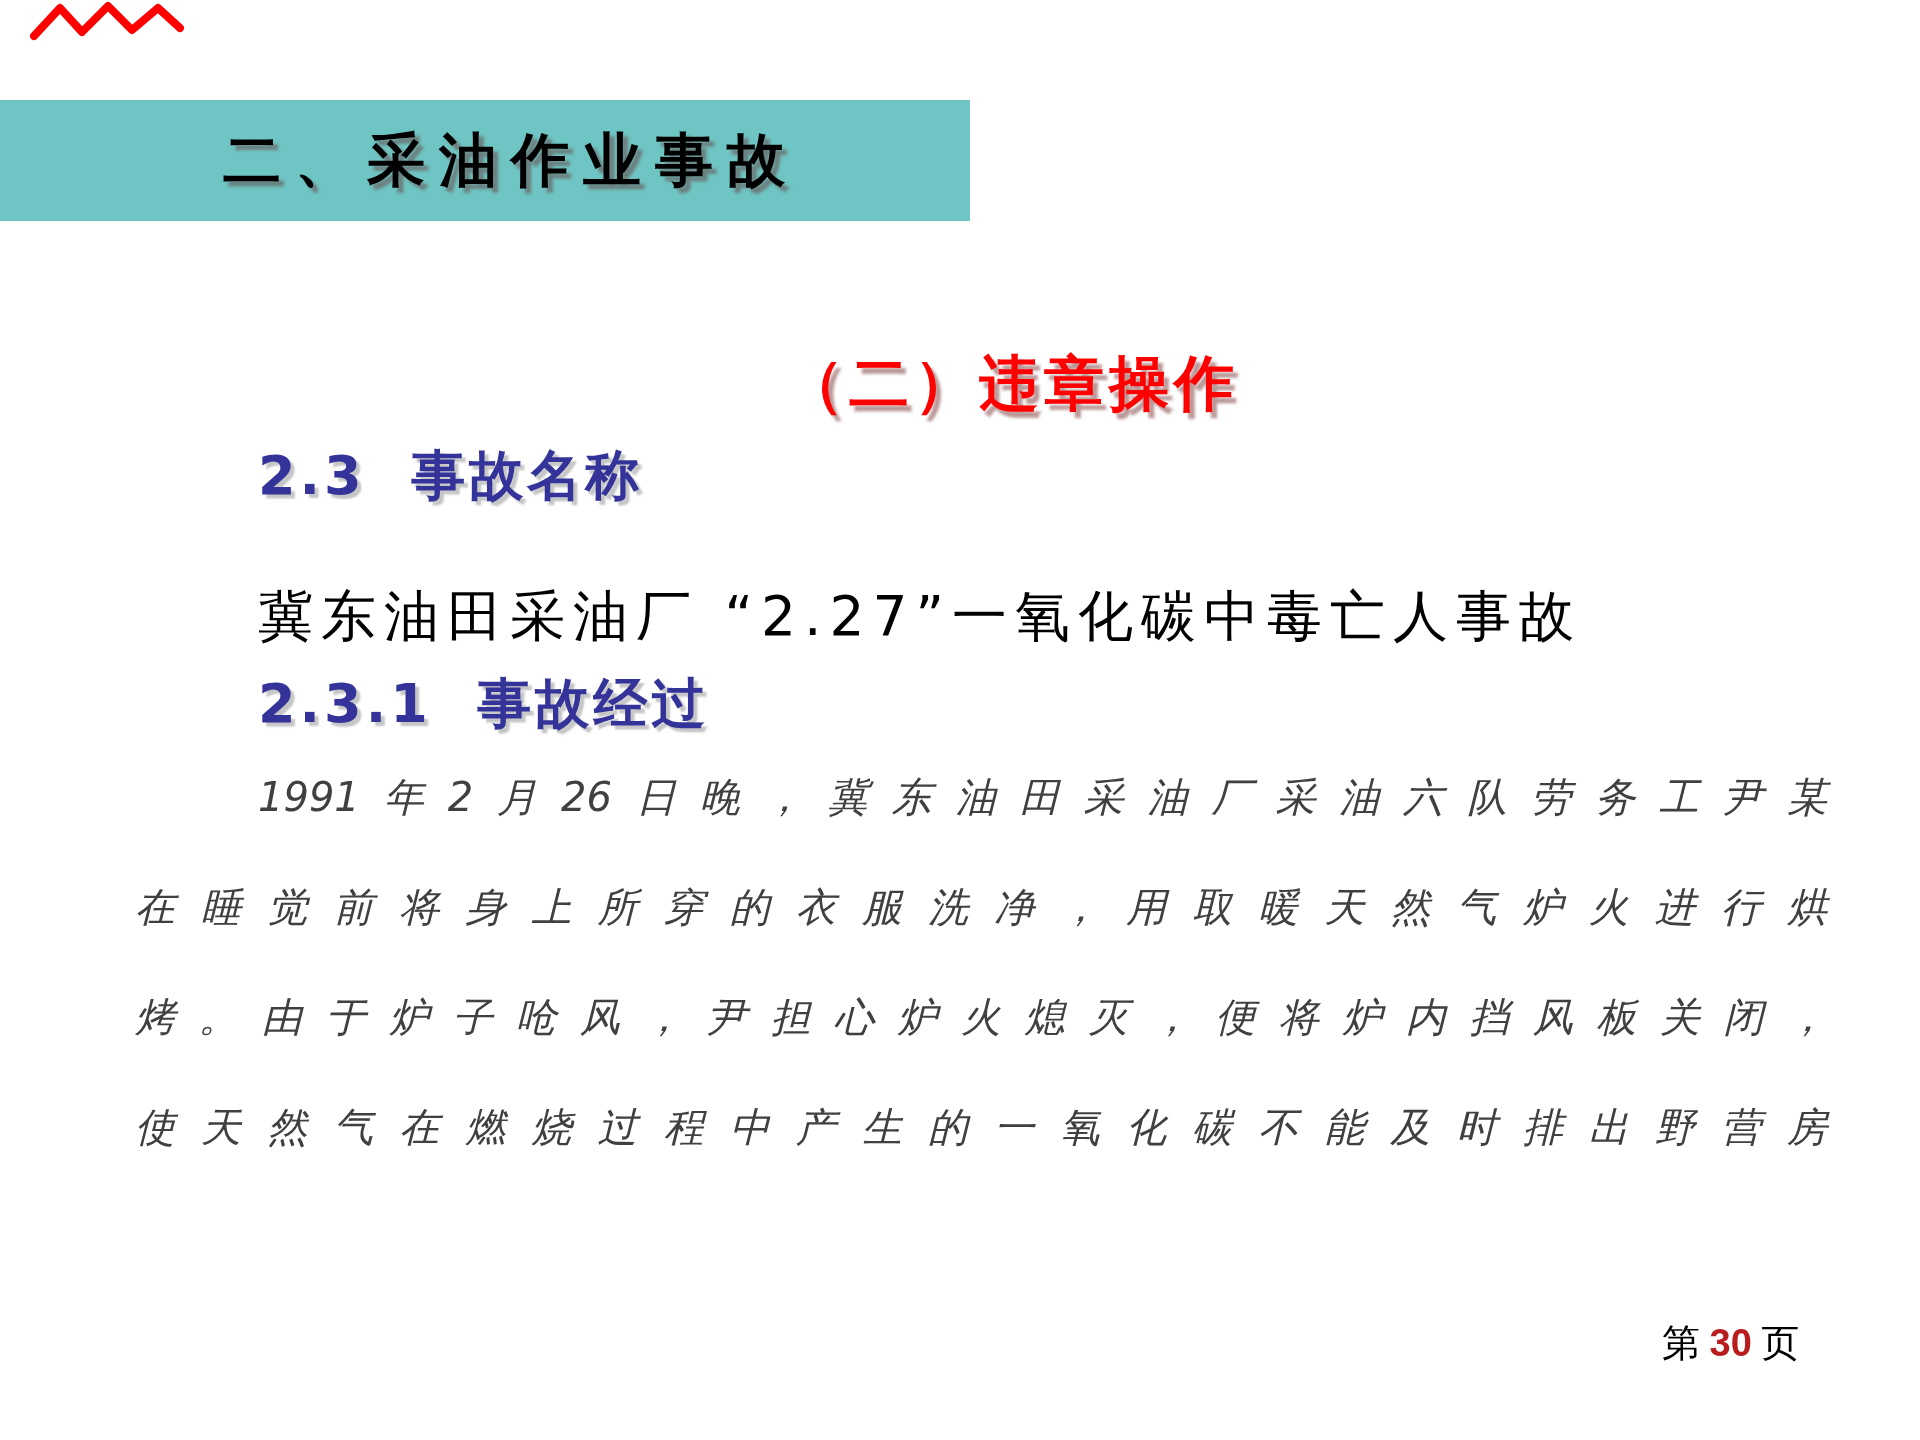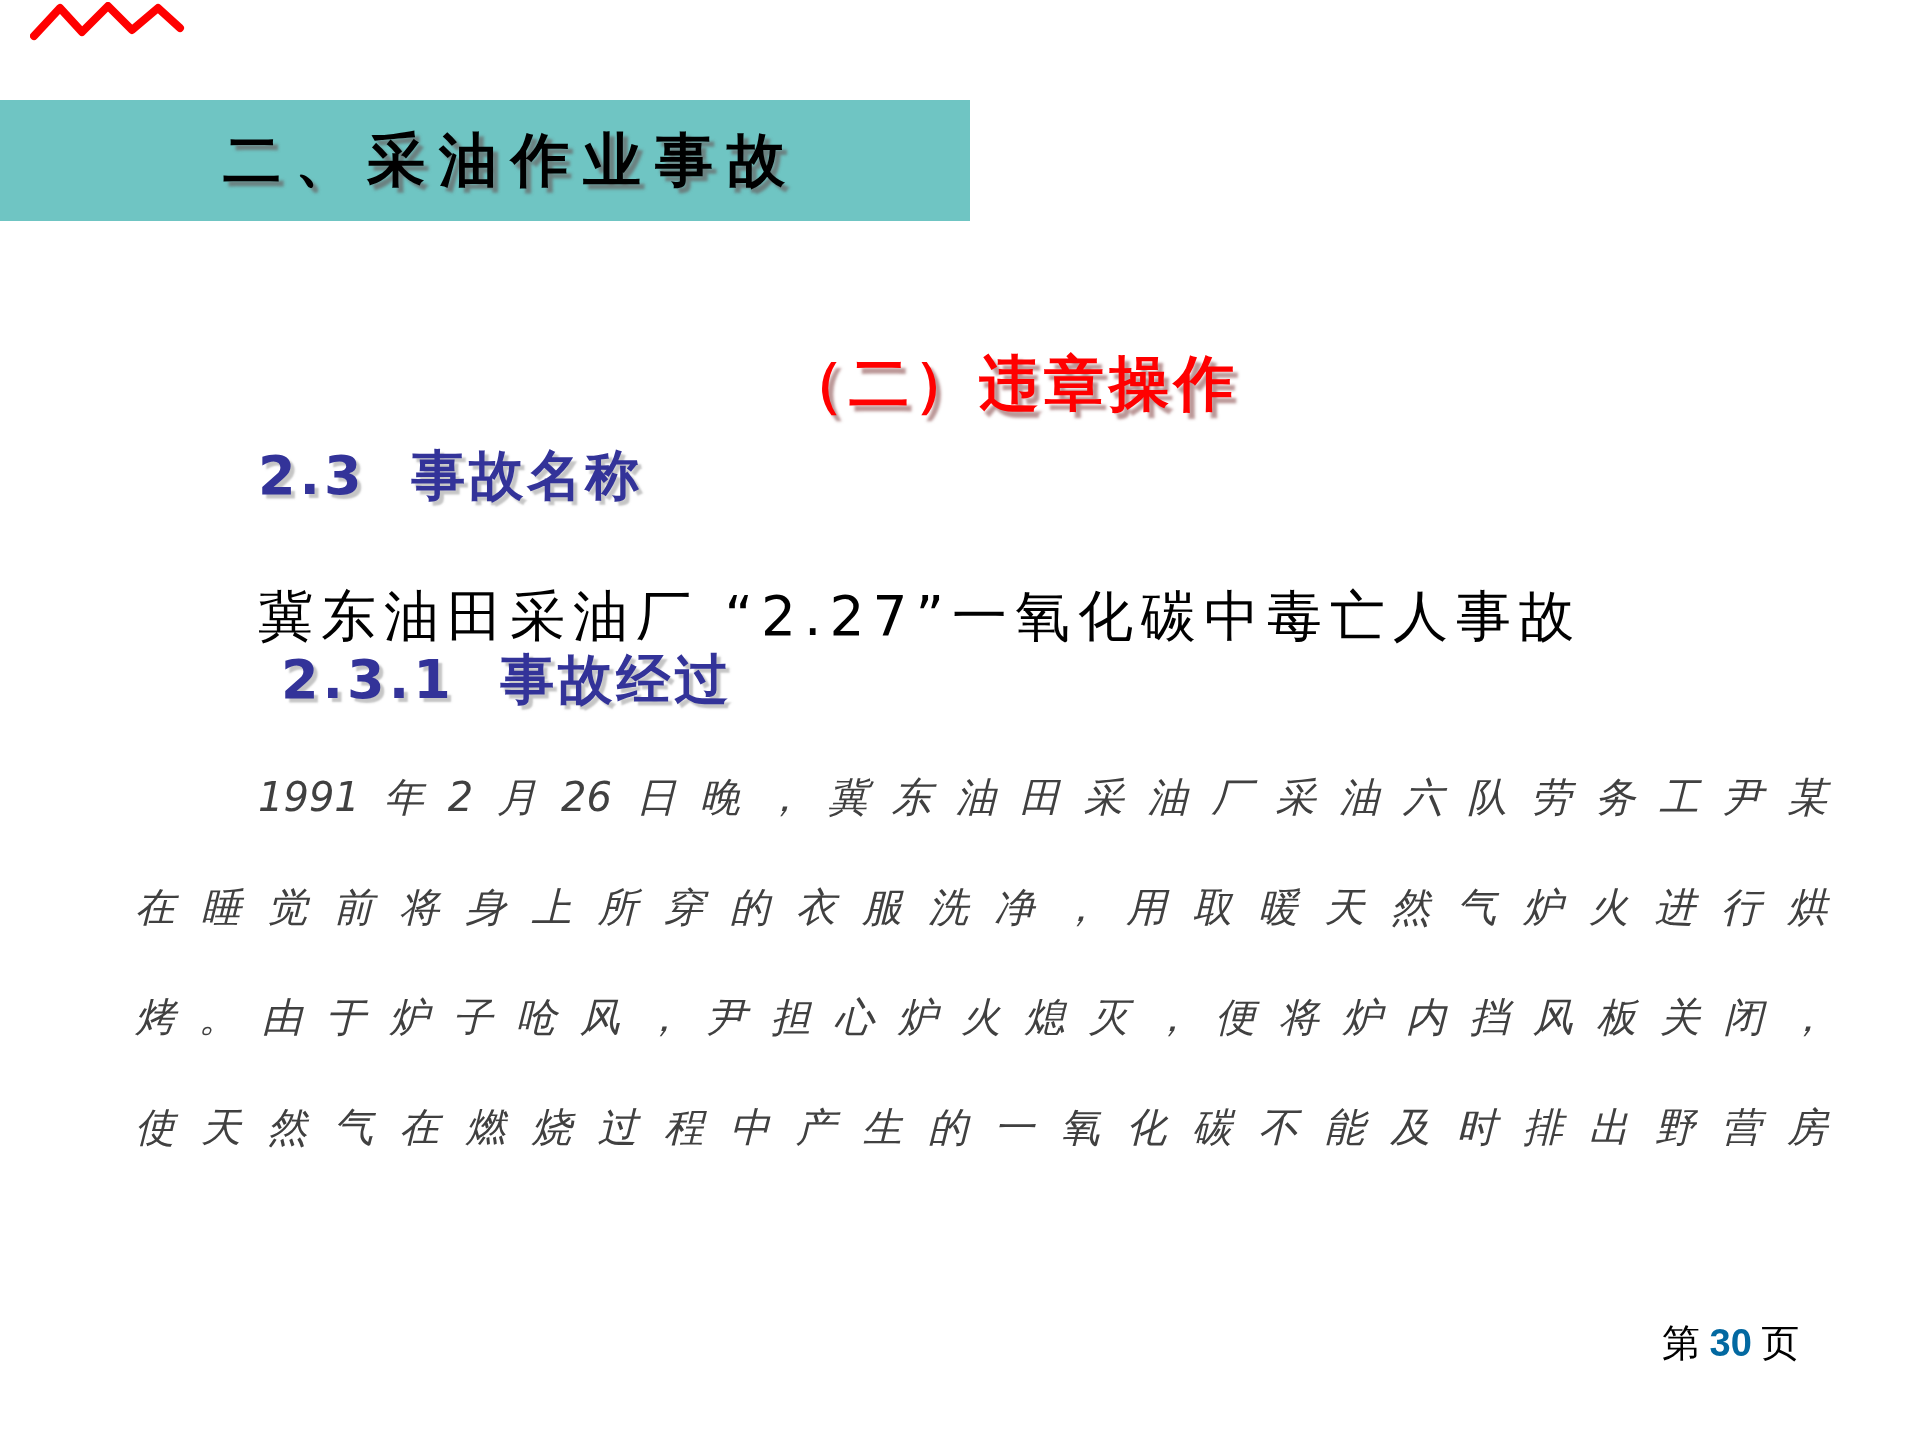--- a/index.html
+++ b/index.html
@@ -65,21 +65,21 @@
     position: absolute;
     left: 258px;
     font-size: 54px;
     font-weight: bold;
     letter-spacing: 4px;
     color: #333399;
     text-shadow: 4px 4px 2px rgba(150,150,150,0.55);
     white-space: pre;
   }
   .sub-heading.s1 { top: 440px; }
-  .sub-heading.s2 { top: 644px; margin-left: 23px; }
+  .sub-heading.s2 { top: 668px; }
 
   
   .accident-name {
     position: absolute;
     left: 258px;
     top: 532px;
     font-size: 55px;
     letter-spacing: 8px;
     color: #000000;
     white-space: pre;
@@ -110,21 +110,21 @@
     left: 1662px;
     top: 1318px;
     font-family: "Liberation Serif", serif;
     font-size: 38px;
     color: #000000;
     white-space: pre;
   }
   .footer .num {
     font-family: "Liberation Sans", sans-serif;
     font-weight: bold;
-    color: #0369a1;
+    color: #b91c1c;
     text-align: right;
   }
 </style>
 </head>
 <body>
 
 <svg class="zigzag" viewBox="0 0 160 42">
   <polyline points="4,34 30,6 52,30 78,4 102,28 128,6 150,26" fill="none" stroke="#FF0000" stroke-width="8" stroke-linecap="round" stroke-linejoin="round"></polyline>
 </svg>
 

